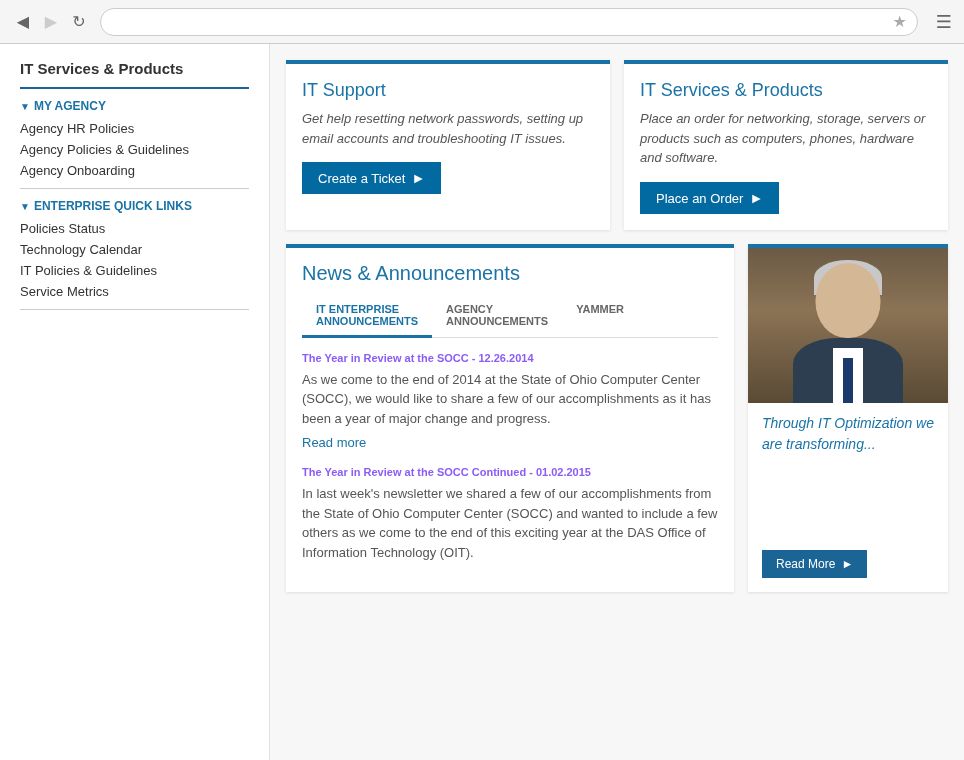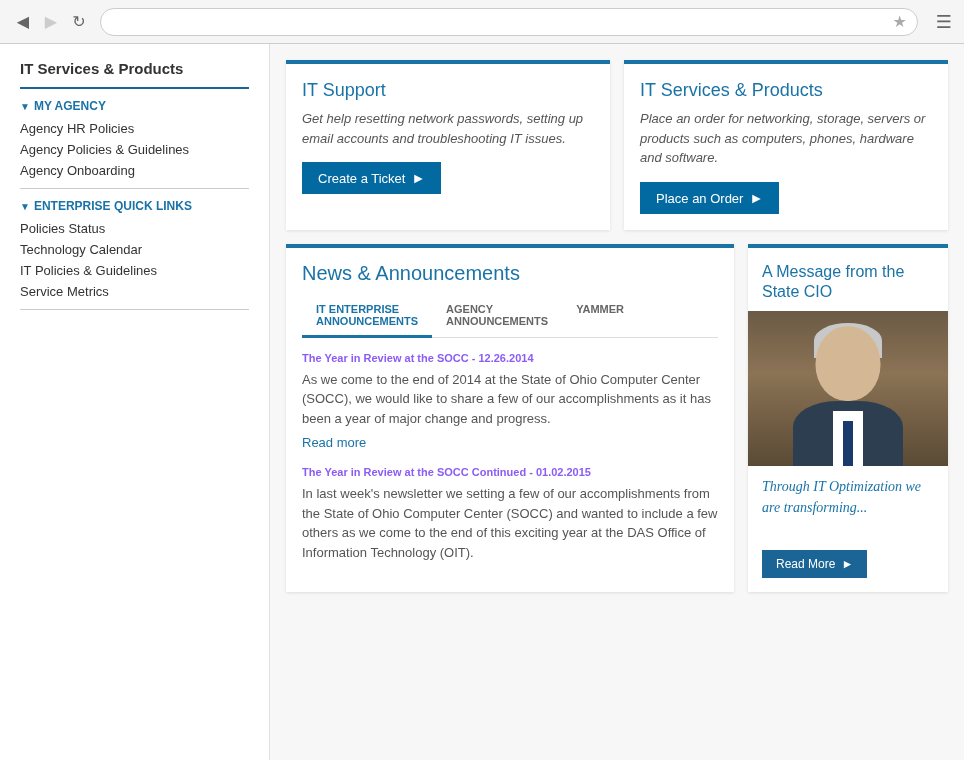--- a/index.html
+++ b/index.html
@@ -304,21 +304,20 @@
       height: 45px;
       background: #1a3a6b;
     }
     .cio-quote {
       padding: 10px 14px;
       font-size: 14px;
       font-style: italic;
       color: #1a73a7;
       line-height: 1.5;
       flex: 1;
-      font-family: Liberation Serif, serif;
     }
     .cio-btn {
       margin: 4px 14px 14px 14px;
       background: #1a6496;
       color: white;
       border: none;
       padding: 7px 14px;
       font-size: 12px;
       cursor: pointer;
       display: inline-flex;
@@ -406,29 +405,26 @@
           </div>
         </div>
         <div class="news-body">
           <div class="news-article">
             <div class="news-article-title">The Year in Review at the SOCC - 12.26.2014</div>
             <div class="news-article-text">As we come to the end of 2014 at the State of Ohio Computer Center (SOCC), we would like to share a few of our accomplishments as it has been a year of major change and progress.</div>
             <a class="news-read-more">Read more</a>
           </div>
           <div class="news-article">
             <div class="news-article-title">The Year in Review at the SOCC Continued - 01.02.2015</div>
-            <div class="news-article-text">In last week's newsletter we setting a few of our accomplishments from the State of Ohio Computer Center (SOCC) and wanted to include a few others as we come to the end of this exciting year at the DAS Office of Information Technology (OIT).</div>
+            <div class="news-article-text">In last week's newsletter we shared a few of our accomplishments from the State of Ohio Computer Center (SOCC) and wanted to include a few others as we come to the end of this exciting year at the DAS Office of Information Technology (OIT).</div>
           </div>
         </div>
       </div>
 
       <div class="cio-panel">
-        <div class="cio-header">
-          <div class="cio-title">A Message from the State CIO</div>
-        </div>
         <div class="cio-photo">
           <div class="cio-photo-inner">
 
             <div class="person-hair"></div>
             <div class="person-head"></div>
             <div class="person-body">
               <div class="person-shirt"></div>
               <div class="person-tie"></div>
             </div>
           </div>

